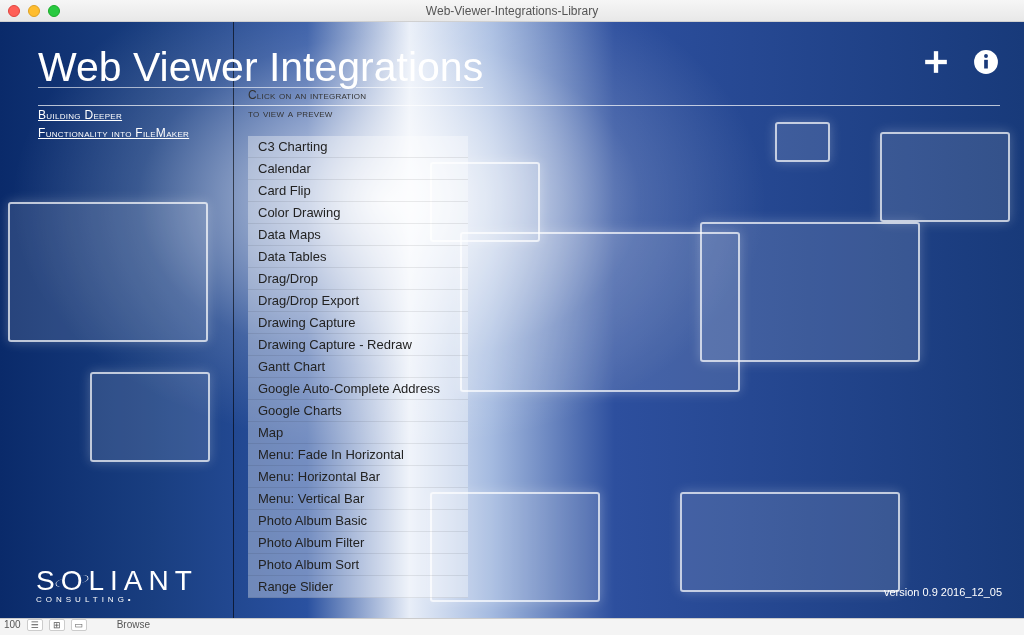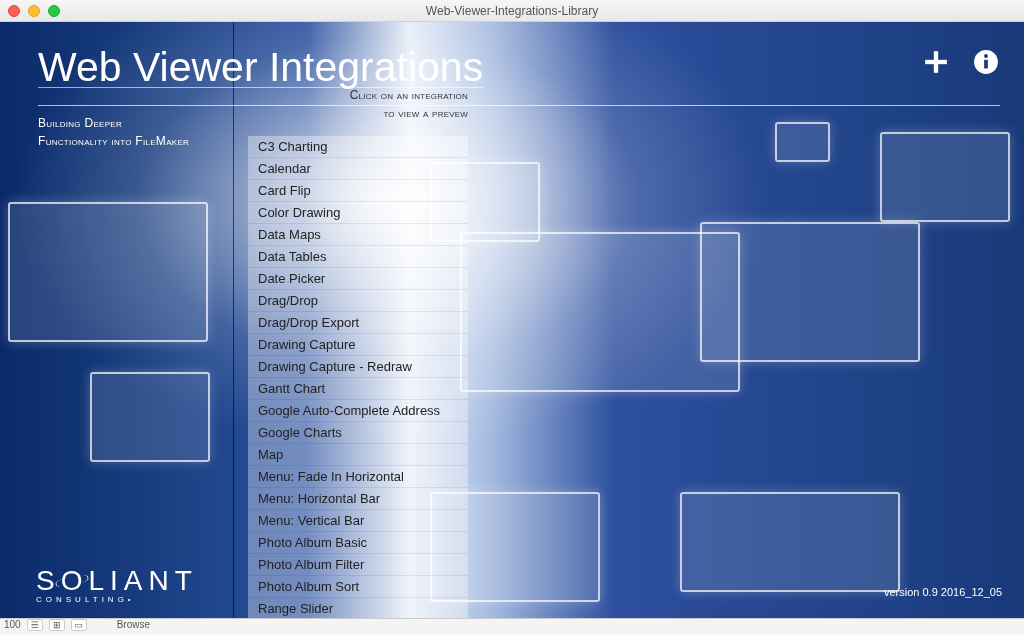--- a/index.html
+++ b/index.html
@@ -66,22 +66,22 @@
       text-decoration: underline;
       text-decoration-thickness: 1px;
       text-underline-offset: 6px;
       text-decoration-color: rgba(255,255,255,0.6);
     }
     .subtitle {
       color: #fff;
       font-size: 12px;
       font-variant: small-caps;
       letter-spacing: 0.3px;
-      margin-top: 8px;
       line-height: 1.5;
+      text-decoration: underline;
     }
     .top-icons {
       position: absolute;
       right: 24px;
       top: 26px;
       display: flex;
       gap: 22px;
       align-items: center;
     }
     .plus-icon, .info-icon {
@@ -99,21 +99,20 @@
       top: 64px;
       width: 220px;
     }
     .list-instruction {
       color: #333;
       font-size: 12px;
       font-variant: small-caps;
       letter-spacing: 0.2px;
       line-height: 1.5;
       margin-bottom: 14px;
-      text-align: right;
     }
     .integration-list {
       display: flex;
       flex-direction: column;
     }
     .integration-item {
       font-size: 13px;
       color: #222;
       padding: 3px 8px 3px 10px;
       background: rgba(255,255,255,0.35);
@@ -236,21 +235,20 @@
       <span>Click on an integration</span><br>
       <span>to view a prevew</span>
     </div>
     <div class="integration-list" id="integration-list">
         <div class="integration-item">C3 Charting</div>
         <div class="integration-item">Calendar</div>
         <div class="integration-item">Card Flip</div>
         <div class="integration-item">Color Drawing</div>
         <div class="integration-item">Data Maps</div>
         <div class="integration-item">Data Tables</div>
-        <div class="integration-item">Date Picker</div>
         <div class="integration-item">Drag/Drop</div>
         <div class="integration-item">Drag/Drop Export</div>
         <div class="integration-item">Drawing Capture</div>
         <div class="integration-item">Drawing Capture - Redraw</div>
         <div class="integration-item">Gantt Chart</div>
         <div class="integration-item">Google Auto-Complete Address</div>
         <div class="integration-item">Google Charts</div>
         <div class="integration-item">Map</div>
         <div class="integration-item">Menu: Fade In Horizontal</div>
         <div class="integration-item">Menu: Horizontal Bar</div>

